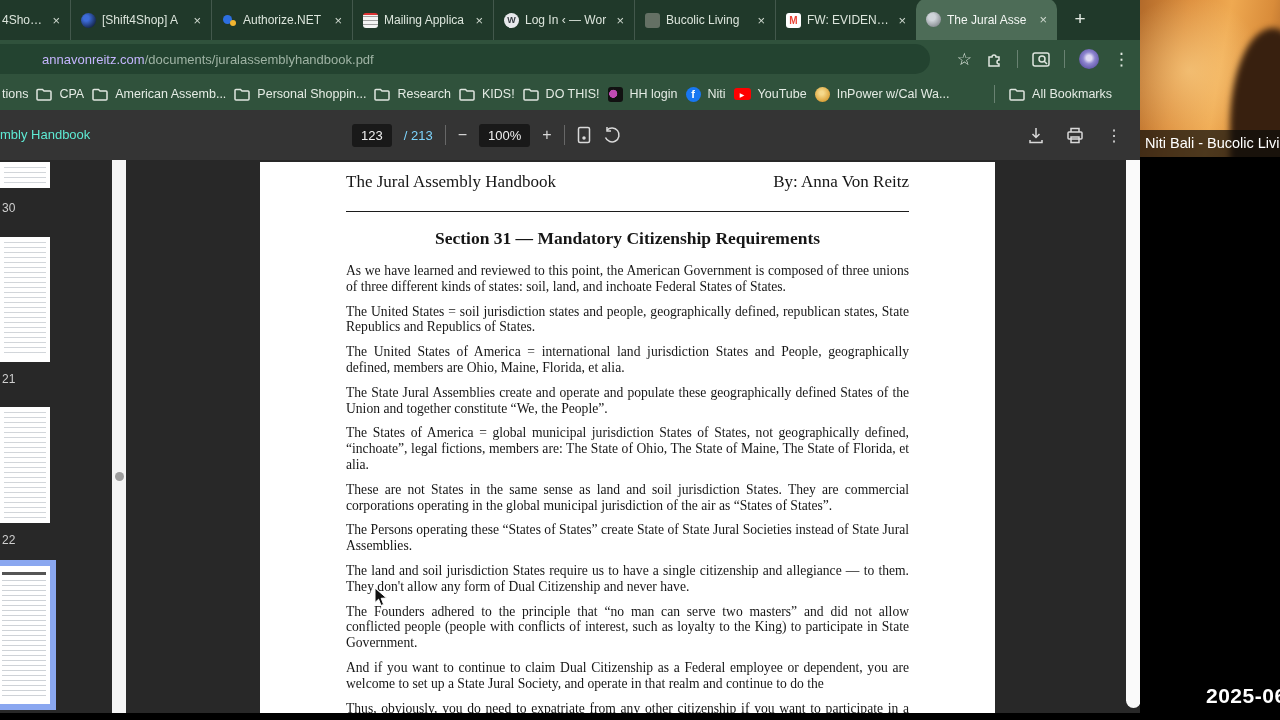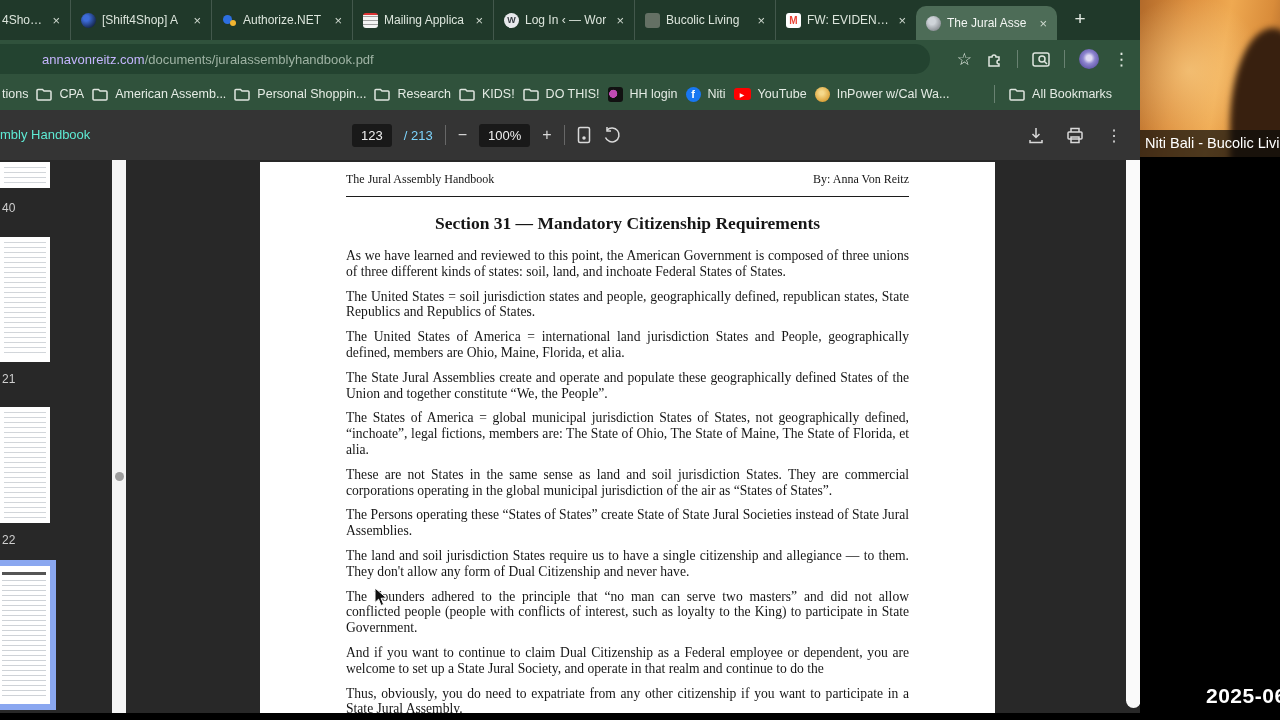--- a/index.html
+++ b/index.html
@@ -11,21 +11,21 @@
   .browser { position:absolute; left:0; top:0; width:1140px; height:713px; background:#282828; }
 
   
   .tabstrip { position:absolute; left:0; top:0; width:1140px; height:40px; background:#20392a;
               display:flex; align-items:flex-end; }
   .tab { position:relative; width:141px; height:40px; display:flex; align-items:center;
          padding:0 8px 0 10px; color:#dce5dc; font-size:12px; }
   .tab.first { width:70px; padding-left:2px; }
   .tab + .tab { border-left:1px solid rgba(255,255,255,.16); }
   .tab.active, .tab.active + .tab { border-left:none; }
-  .tab.active { background:#4d6c57; border-radius:10px 10px 0 0; height:34px; color:#f4f7f4; }
+  .tab.active { background:#4d6c57; border-radius:10px 10px 0 0; height:41px; color:#f4f7f4; }
   .tab-label { flex:1; white-space:nowrap; overflow:hidden; text-overflow:ellipsis; margin-right:4px; }
   .tab-close { font-size:13px; color:#cfd9cf; padding:0 2px; }
   .fav { width:15px; height:15px; margin-right:6px; flex:0 0 auto; display:flex;
          align-items:center; justify-content:center; font-size:9px; font-weight:bold; }
   .fav-shift  { border-radius:50%; background:radial-gradient(circle at 35% 35%, #3d6cd8 20%, #16284e 75%); }
   .fav-auth   { position:relative; } .fav-auth i { position:absolute; border-radius:50%; }
   .fav-auth i.b { width:9px; height:9px; background:#2d6fe0; left:1px; top:2px; }
   .fav-auth i.y { width:6px; height:6px; background:#f2b530; right:1px; bottom:2px; }
   .fav-mail   { background:#f4f4f4; border-radius:3px;
                 background-image:linear-gradient(#d33 2px, transparent 2px),
@@ -97,22 +97,22 @@
   
   .strip-left { position:absolute; left:112px; top:0; width:14px; height:553px; background:#f4f4f4; }
   .strip-dot  { position:absolute; left:114.5px; top:312px; width:9px; height:9px; border-radius:50%; background:#9d9d9d; }
   .strip-right{ position:absolute; left:1126px; top:0; width:15px; height:548px; background:#fafafa;
                 border-radius:0 0 8px 8px; }
 
   
   .page { position:absolute; left:260px; top:2px; width:735px; height:551px; background:#fff;
           color:#161616; font-family:"Liberation Serif", serif; overflow:hidden;
           padding:10px 86px 0 86px; }
-  .page-head { display:flex; justify-content:space-between; font-size:12px;
-               border-bottom:1.5px solid #1c1c1c; padding-bottom:9px; }
+  .page-head { display:flex; justify-content:space-between; font-size:17px;
+               border-bottom:1.5px solid #1c1c1c; padding-bottom:19px; }
   .sec-title { text-align:center; font-weight:bold; font-size:17.5px; margin:16px 0 14px; }
   .page p { font-size:13.6px; line-height:15.8px; text-align:justify; margin-bottom:9px; }
 
   
   .video { position:absolute; left:1140px; top:0; width:140px; height:720px; background:#000; }
   .vtile { position:absolute; left:0; top:0; width:140px; height:157px; overflow:hidden;
            background:linear-gradient(100deg,#b26a2a 0%,#dd8f3e 30%,#efa951 55%,#d98c3a 80%,#a35f24 100%); }
   .vglow { position:absolute; inset:0; background:radial-gradient(circle at 35% 45%, rgba(255,220,150,.55), transparent 60%); }
   .person { position:absolute; right:-28px; top:28px; width:78px; height:140px; background:#38200f;
             border-radius:55% 45% 0 0 / 70% 60% 0 0; filter:blur(3px); }
@@ -328,21 +328,21 @@
         </span>
         <span class="ctl">⋮</span>
       </div>
     </div>
 
     <div class="content">
 
       <div class="thumb" style="top:2px; height:26px;">
           <div class="thumb-lines"></div>
         </div>
-      <div class="pagelabel" style="top:41px;">40</div>
+      <div class="pagelabel" style="top:41px;">30</div>
 
       <div class="thumb" style="top:77px; height:125px;">
           <div class="thumb-lines"></div>
         </div>
       <div class="pagelabel" style="top:212px;">21</div>
 
       <div class="thumb" style="top:247px; height:116px;">
           <div class="thumb-lines"></div>
         </div>
       <div class="pagelabel" style="top:373px;">22</div>

